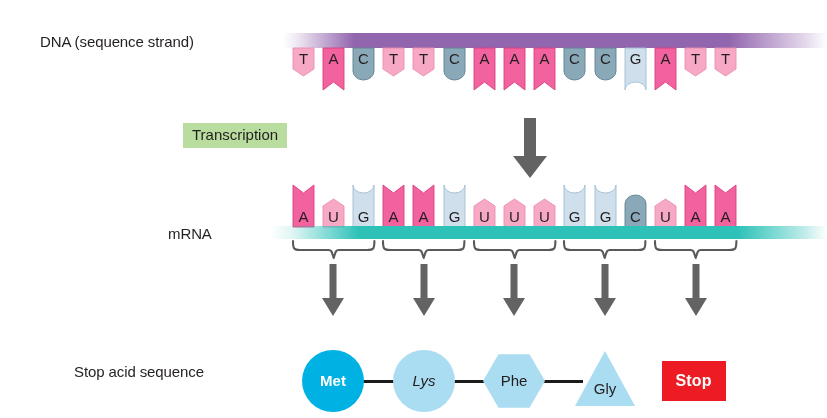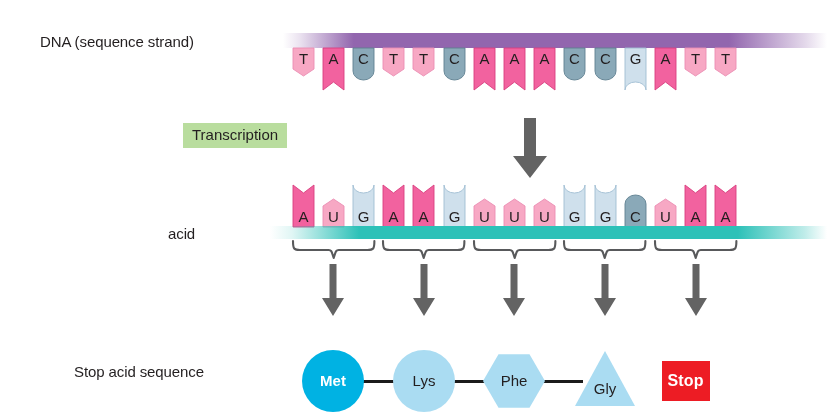--- a/index.html
+++ b/index.html
@@ -311,21 +311,21 @@
      </svg>
       </div>
       <div class="base" style="left: 715.3px; top: 185px;">
         <svg width="21" height="46" viewBox="0 0 21 46">
        <path d="M0 0 H21 V42 L10.5 34 L0 42 Z" transform="translate(0,42) scale(1,-1)" fill="#f2629f" stroke="#d8407f" stroke-width="0.9" stroke-linejoin="round"></path>
        <text class="glyph" x="10.5" y="37">A</text>
      </svg>
       </div>
     </div>
 
-  <div class="plain-label" style="left:168px; top:225px;">acid</div>
+  <div class="plain-label" style="left:168px; top:225px;">mRNA</div>
 
   <div class="strand strand-mrna" id="mrna-strand" style="left:270px; top:226px; width:557px;"></div>
 
   <div id="codon-braces">
       <div class="vec" style="left: 290.5px; top: 241px;">
         <svg width="85.39999999999998" height="22" viewBox="0 0 85.39999999999998 22">
        <path d="M2 0 C2 8 3 9 9 9 H37.69999999999999 C40.69999999999999 9 40.69999999999999 11 42.69999999999999 17
                 C44.69999999999999 11 44.69999999999999 9 47.69999999999999 9 H76.39999999999998
                 C82.39999999999998 9 83.39999999999998 8 83.39999999999998 0" fill="none" stroke="#58595b" stroke-width="2.1" stroke-linecap="round" stroke-linejoin="round"></path>
      </svg>
@@ -395,34 +395,34 @@
       <div class="bond" style="left: 445.8px; top: 380px; width: 46.6px;"></div>
       <div class="bond" style="left: 536.4px; top: 380px; width: 46.6px;"></div>
     </div>
   <div id="amino-acids">
       <div class="aa" style="left: 301.2px; top: 349px;">
         <svg width="64" height="64" viewBox="0 0 64 64">
        <circle cx="32" cy="32" r="31" fill="#00b2e3"></circle>
        <text class="aatext aatext-light" x="32" y="33">Met</text>
      </svg>
       </div>
-      <div class="aa" style="left: 391.8px; top: 349px;">
+      <div class="aa" style="left: 391.8px; top: 349px; font-style: italic;">
         <svg width="64" height="64" viewBox="0 0 64 64">
        <circle cx="32" cy="32" r="31" fill="#aadcf2"></circle>
        <text class="aatext aatext-dark" x="32" y="33">Lys</text>
      </svg>
       </div>
       <div class="aa" style="left: 482.4px; top: 349px;">
         <svg width="64" height="64" viewBox="0 0 64 64">
        <polygon points="63.0,32.0 47.5,58.8 16.5,58.8 1.0,32.0 16.5,5.2 47.5,5.2" fill="#aadcf2"></polygon>
        <text class="aatext aatext-dark" x="32" y="33">Phe</text>
      </svg>
       </div>
       <div class="aa" style="left: 573px; top: 349px;">
         <svg width="64" height="64" viewBox="0 0 64 64">
        <polygon points="32,2 62,57 2,57" fill="#aadcf2"></polygon>
        <text class="aatext aatext-dark" x="32" y="41">Gly</text>
      </svg>
       </div>
-      <div class="stopbox" style="left: 661.6px; top: 361px; width: 48px; height: 40px;">Stop</div>
+      <div class="stopbox" style="left: 661.6px; top: 361px; width: 64px; height: 40px;">Stop</div>
     </div>
 
 </div>
 
 </body></html>

